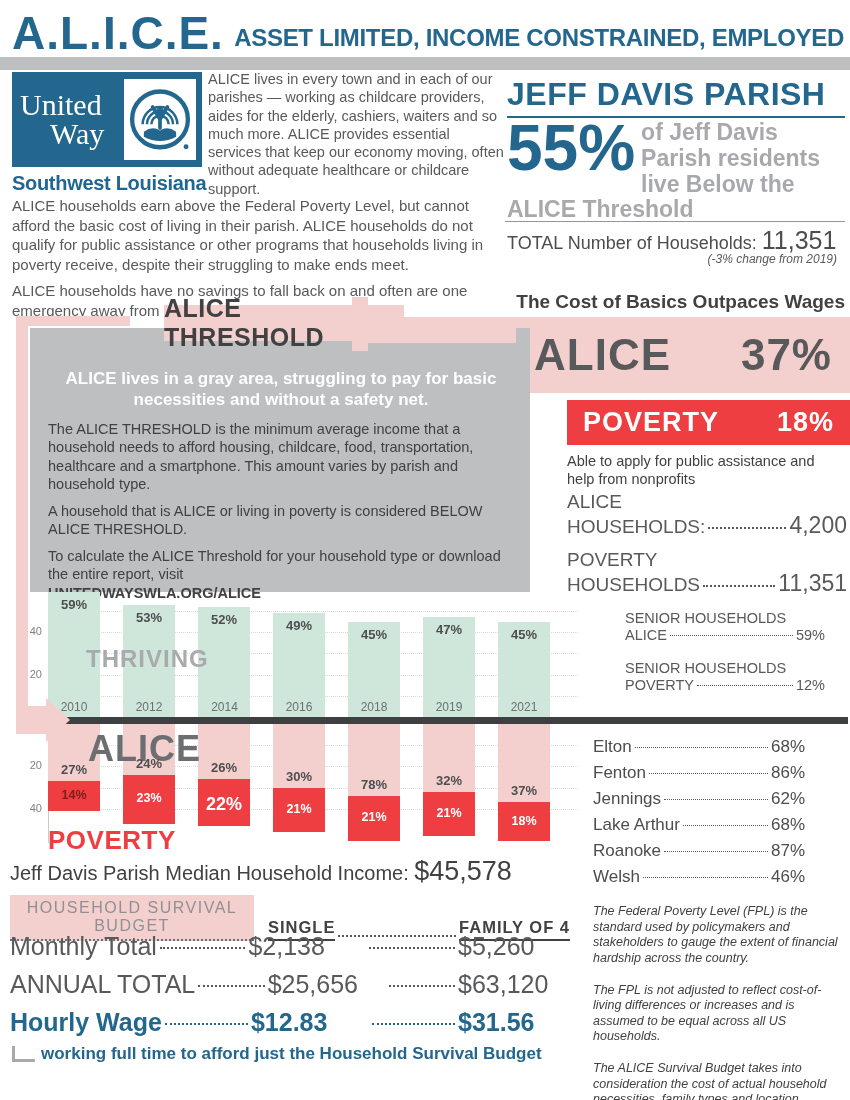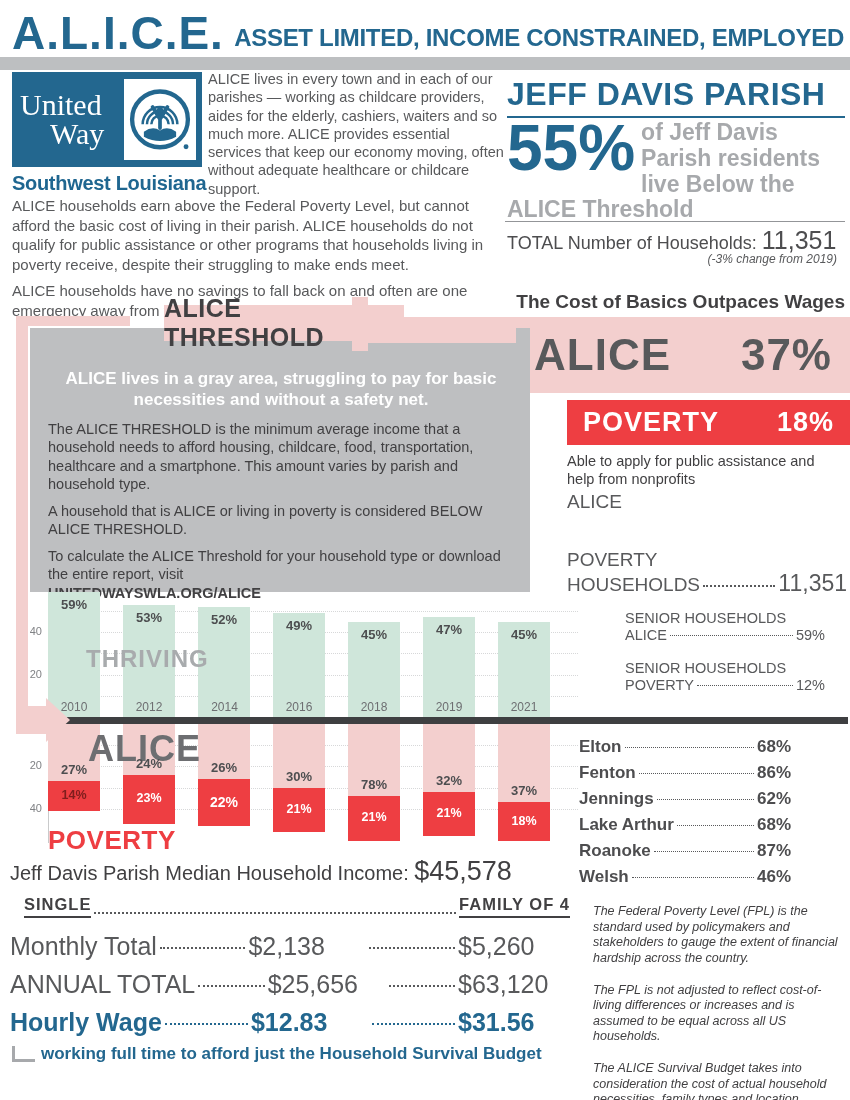--- a/index.html
+++ b/index.html
@@ -70,21 +70,21 @@
   .ylab{position:absolute;left:26px;width:16px;text-align:right;font-size:11px;color:#808285;z-index:2;}
   .bar{position:absolute;z-index:1;}
   .blab{position:absolute;z-index:3;text-align:center;font-size:13px;font-weight:700;}
   .year{position:absolute;z-index:3;text-align:center;font-size:12px;color:#6d6e71;}
   .lbl-thriving{position:absolute;left:86px;top:55px;font-size:24px;font-weight:800;color:#a8abad;letter-spacing:1px;z-index:2;}
   .lbl-alice{position:absolute;left:88px;top:138px;font-size:36px;font-weight:800;color:#6d6e71;letter-spacing:1px;z-index:2;}
   .lbl-poverty{position:absolute;left:48px;top:235px;font-size:26px;font-weight:800;color:#ee3e42;letter-spacing:0.5px;z-index:3;}
   .thick-line{position:absolute;left:60px;top:127px;width:788px;height:7px;background:#3e3f41;z-index:4;}
 
   
-  .towns{position:absolute;left:579px;top:736px;width:212px;color:#4d4d4f;font-weight:bold;}
+  .towns{position:absolute;left:593px;top:736px;width:212px;color:#4d4d4f;}
   .town-row{display:flex;align-items:baseline;font-size:17px;line-height:22px;margin-bottom:4px;}
 
   
   .lead{flex:1;border-bottom:2px dotted #58595b;margin:0 3px;transform:translateY(-4px);min-width:12px;}
   .lead.thin{border-bottom-width:1.5px;}
 
   
   .median{position:absolute;left:10px;top:856px;width:570px;font-size:20px;color:#414042;white-space:nowrap;}
   .median .val{font-size:27px;}
 
@@ -157,20 +157,25 @@
     <span>37%</span>
   </div>
   <div class="pov-box">
     <span>POVERTY</span>
     <span>18%</span>
   </div>
   <div class="pov-note">Able to apply for public assistance and help from nonprofits</div>
 
   <div class="hhblock" style="top:492px">
     <div class="l1">ALICE</div>
+    <div class="l2">
+      <span>HOUSEHOLDS:</span>
+      <span class="lead"></span>
+      <span class="val">4,200</span>
+    </div>
   </div>
   <div class="hhblock" style="top:550px">
     <div class="l1">POVERTY</div>
     <div class="l2">
       <span>HOUSEHOLDS</span>
       <span class="lead"></span>
       <span class="val">11,351</span>
     </div>
   </div>
 
@@ -240,21 +245,21 @@
       <div class="bar" style="left: 123px; top: 134px; width: 52px; height: 50.88px; background: rgb(243, 207, 206);"></div>
       <div class="bar" style="left: 123px; top: 184.88px; width: 52px; height: 48.76px; background: rgb(238, 62, 66);"></div>
       <div class="blab" style="left: 123px; top: 165.88px; width: 52px; color: rgb(77, 78, 80);">24%</div>
       <div class="blab" style="left: 123px; top: 201.26px; width: 52px; color: rgb(255, 255, 255); font-size: 12.5px;">23%</div>
       <div class="bar" style="left: 198px; top: 16.76px; width: 52px; height: 110.24px; background: rgb(207, 230, 218);"></div>
       <div class="blab" style="left: 198px; top: 21.76px; width: 52px; color: rgb(77, 78, 80);">52%</div>
       <div class="year" style="left: 198px; top: 110px; width: 53px;">2014</div>
       <div class="bar" style="left: 198px; top: 134px; width: 52px; height: 55.12px; background: rgb(243, 207, 206);"></div>
       <div class="bar" style="left: 198px; top: 189.12px; width: 52px; height: 46.64px; background: rgb(238, 62, 66);"></div>
       <div class="blab" style="left: 198px; top: 170.12px; width: 52px; color: rgb(77, 78, 80);">26%</div>
-      <div class="blab" style="left: 198px; top: 204.44px; width: 52px; color: rgb(255, 255, 255); font-size: 14px;">22%</div>
+      <div class="blab" style="left: 198px; top: 204.44px; width: 52px; color: rgb(255, 255, 255); font-size: 18px;">22%</div>
       <div class="bar" style="left: 273px; top: 23.12px; width: 52px; height: 103.88px; background: rgb(207, 230, 218);"></div>
       <div class="blab" style="left: 273px; top: 28.12px; width: 52px; color: rgb(77, 78, 80);">49%</div>
       <div class="year" style="left: 273px; top: 110px; width: 52px;">2016</div>
       <div class="bar" style="left: 273px; top: 134px; width: 52px; height: 63.6px; background: rgb(243, 207, 206);"></div>
       <div class="bar" style="left: 273px; top: 197.6px; width: 52px; height: 44.52px; background: rgb(238, 62, 66);"></div>
       <div class="blab" style="left: 273px; top: 178.6px; width: 52px; color: rgb(77, 78, 80);">30%</div>
       <div class="blab" style="left: 273px; top: 211.86px; width: 52px; color: rgb(255, 255, 255); font-size: 12.5px;">21%</div>
       <div class="bar" style="left: 348px; top: 31.6px; width: 52px; height: 95.4px; background: rgb(207, 230, 218);"></div>
       <div class="blab" style="left: 348px; top: 36.6px; width: 52px; color: rgb(77, 78, 80);">45%</div>
       <div class="year" style="left: 348px; top: 110px; width: 52px;">2018</div>
@@ -309,20 +314,21 @@
         <span class="lead thin"></span>
         <span>46%</span>
       </div>
     </div>
 
   <div class="median">
     <span>Jeff Davis Parish Median Household Income: </span><span class="val">$45,578</span>
   </div>
 
   <div class="b-header">
+    <div class="b-pink">HOUSEHOLD SURVIVAL BUDGET</div>
     <div class="b-col b-col1">SINGLE</div>
     <span class="lead"></span>
     <div class="b-col">FAMILY OF 4</div>
   </div>
   <div class="b-row" style="top:932px">
     <span>Monthly Total</span>
     <span class="lead"></span>
     <span class="b-val">$2,138</span>
     <span class="lead"></span>
     <span class="b-val2">$5,260</span>

